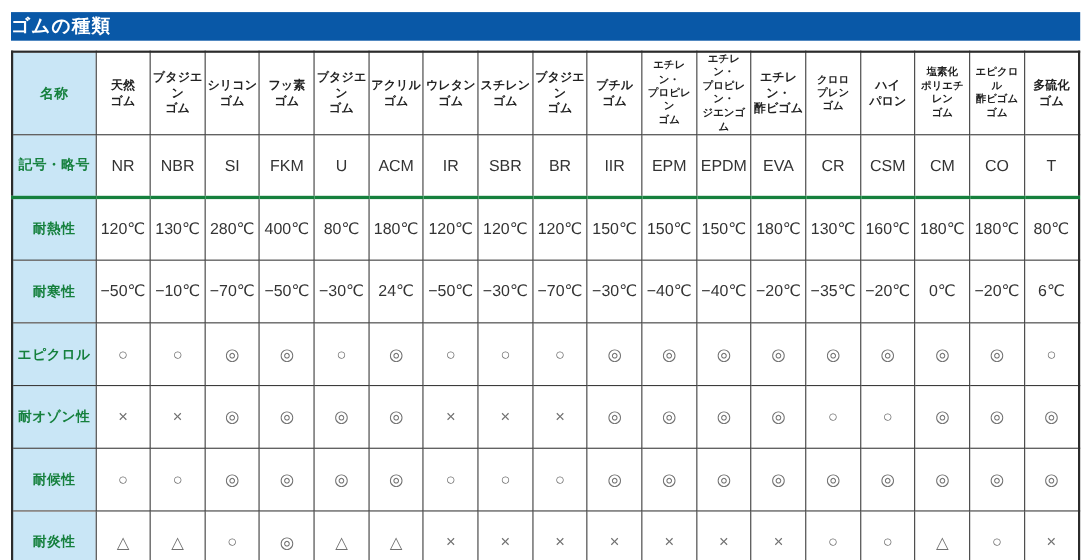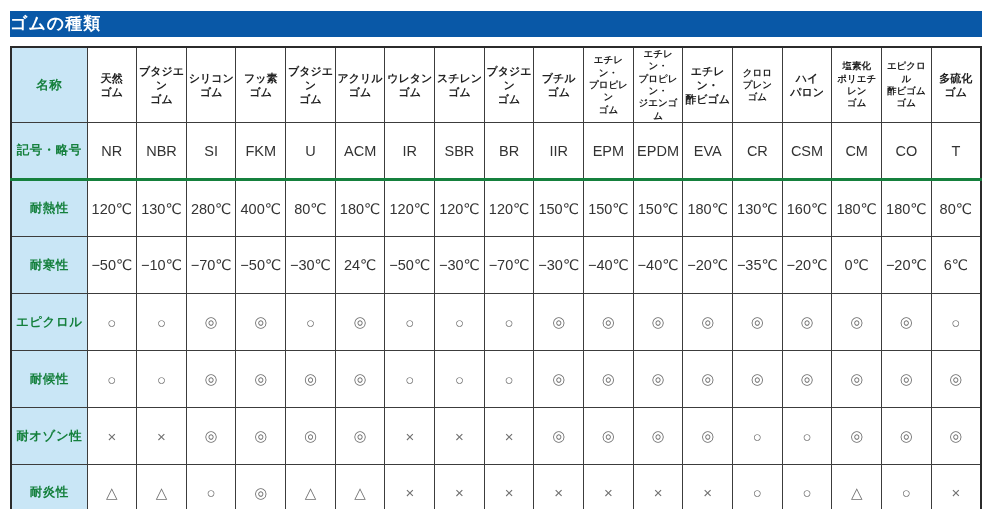--- a/index.html
+++ b/index.html
@@ -215,57 +215,57 @@
           <td class="sym">◎</td>
           <td class="sym">◎</td>
           <td class="sym">◎</td>
           <td class="sym">◎</td>
           <td class="sym">◎</td>
           <td class="sym">◎</td>
           <td class="sym">◎</td>
           <td class="sym">○</td>
         </tr>
         <tr>
+          <th class="row-label">耐オゾン性</th>
+          <td class="sym">×</td>
+          <td class="sym">×</td>
+          <td class="sym">◎</td>
+          <td class="sym">◎</td>
+          <td class="sym">◎</td>
+          <td class="sym">◎</td>
+          <td class="sym">×</td>
+          <td class="sym">×</td>
+          <td class="sym">×</td>
+          <td class="sym">◎</td>
+          <td class="sym">◎</td>
+          <td class="sym">◎</td>
+          <td class="sym">◎</td>
+          <td class="sym">○</td>
+          <td class="sym">○</td>
+          <td class="sym">◎</td>
+          <td class="sym">◎</td>
+          <td class="sym">◎</td>
+        </tr>
+        <tr>
           <th class="row-label">耐候性</th>
           <td class="sym">○</td>
           <td class="sym">○</td>
           <td class="sym">◎</td>
           <td class="sym">◎</td>
           <td class="sym">◎</td>
           <td class="sym">◎</td>
           <td class="sym">○</td>
           <td class="sym">○</td>
           <td class="sym">○</td>
           <td class="sym">◎</td>
           <td class="sym">◎</td>
           <td class="sym">◎</td>
           <td class="sym">◎</td>
           <td class="sym">◎</td>
           <td class="sym">◎</td>
-          <td class="sym">◎</td>
-          <td class="sym">◎</td>
-          <td class="sym">◎</td>
-        </tr>
-        <tr>
-          <th class="row-label">耐オゾン性</th>
-          <td class="sym">×</td>
-          <td class="sym">×</td>
-          <td class="sym">◎</td>
-          <td class="sym">◎</td>
-          <td class="sym">◎</td>
-          <td class="sym">◎</td>
-          <td class="sym">×</td>
-          <td class="sym">×</td>
-          <td class="sym">×</td>
-          <td class="sym">◎</td>
-          <td class="sym">◎</td>
-          <td class="sym">◎</td>
-          <td class="sym">◎</td>
-          <td class="sym">○</td>
-          <td class="sym">○</td>
           <td class="sym">◎</td>
           <td class="sym">◎</td>
           <td class="sym">◎</td>
         </tr>
         <tr>
           <th class="row-label">耐炎性</th>
           <td class="sym">△</td>
           <td class="sym">△</td>
           <td class="sym">○</td>
           <td class="sym">◎</td>

